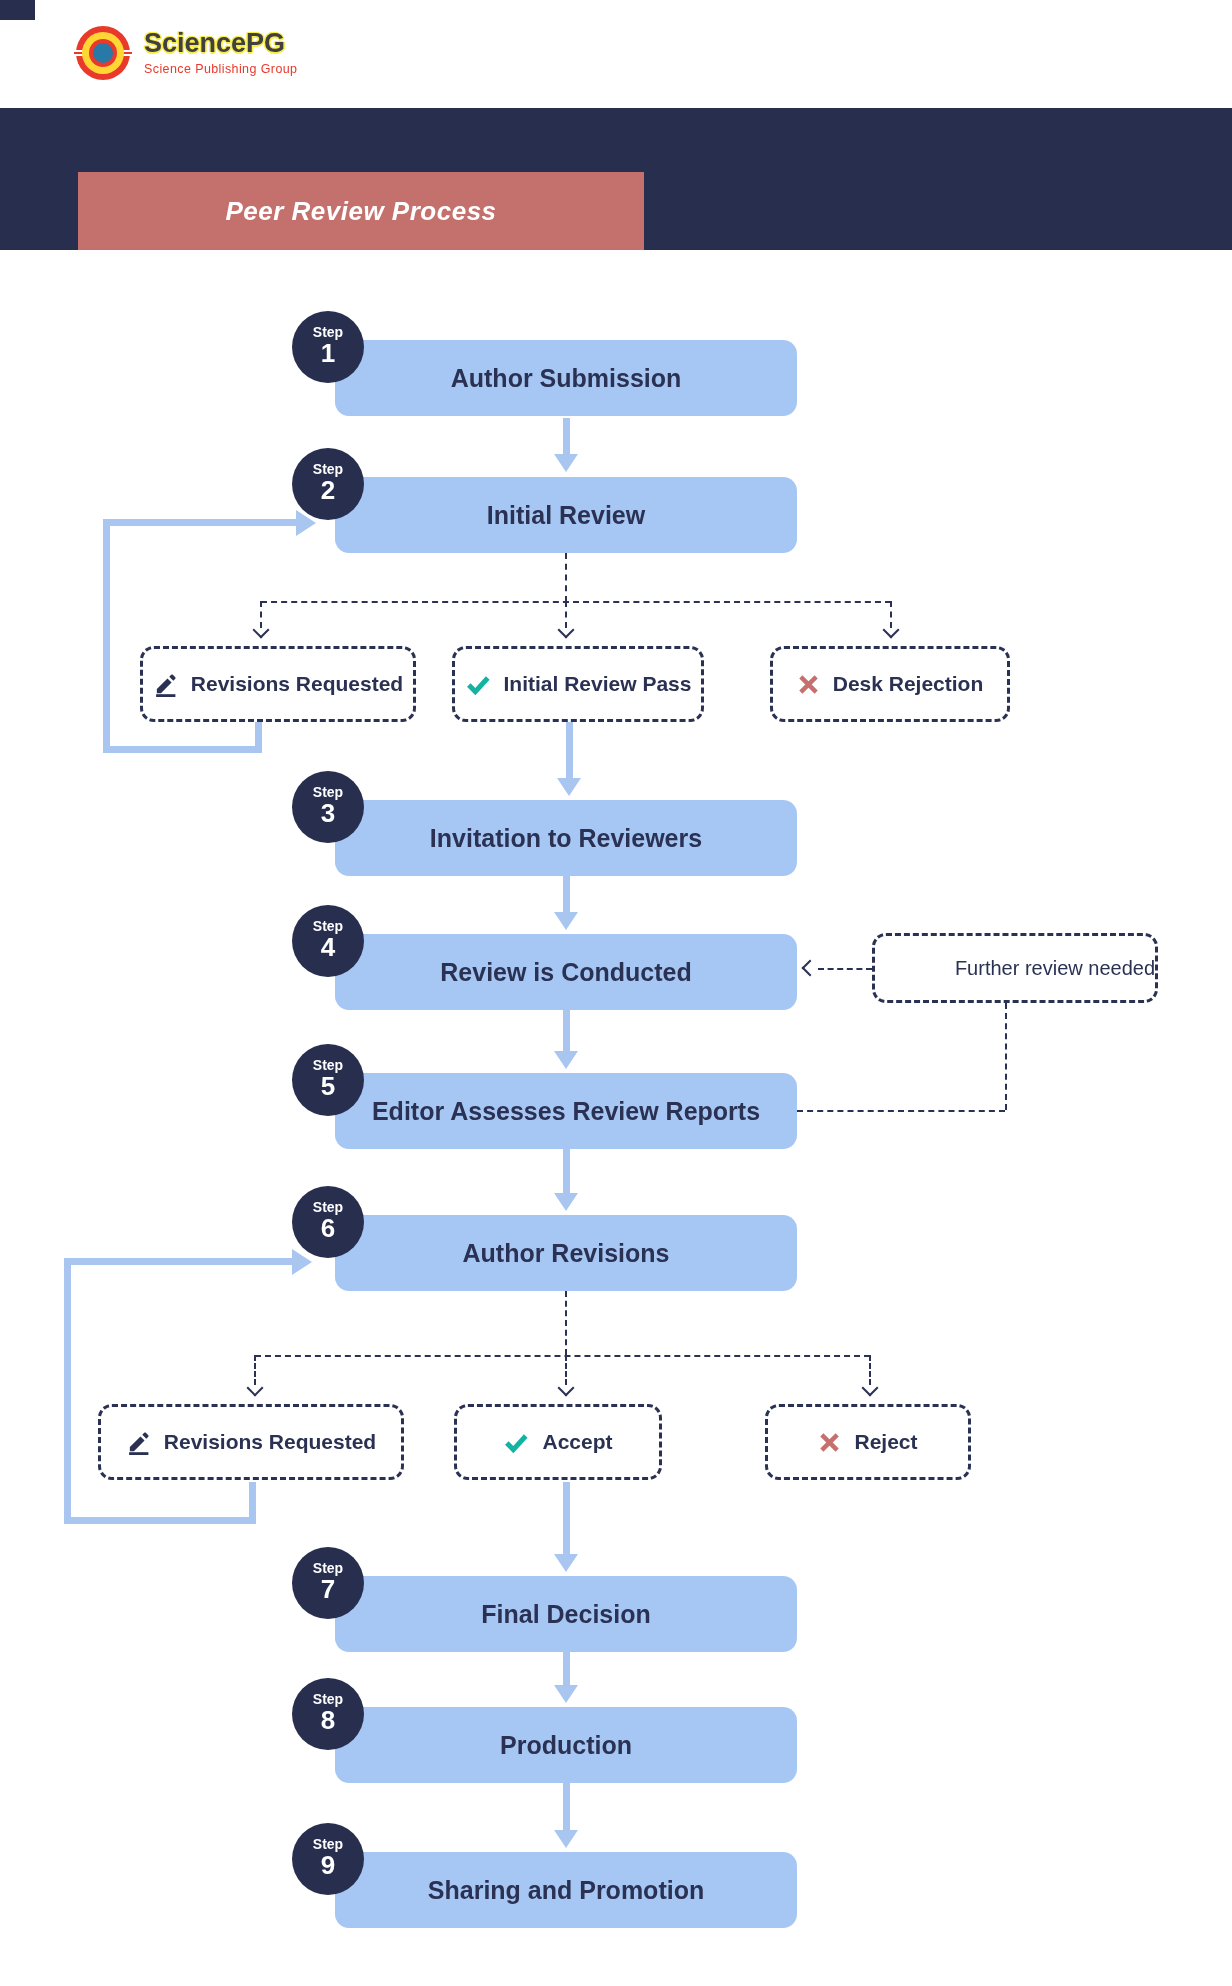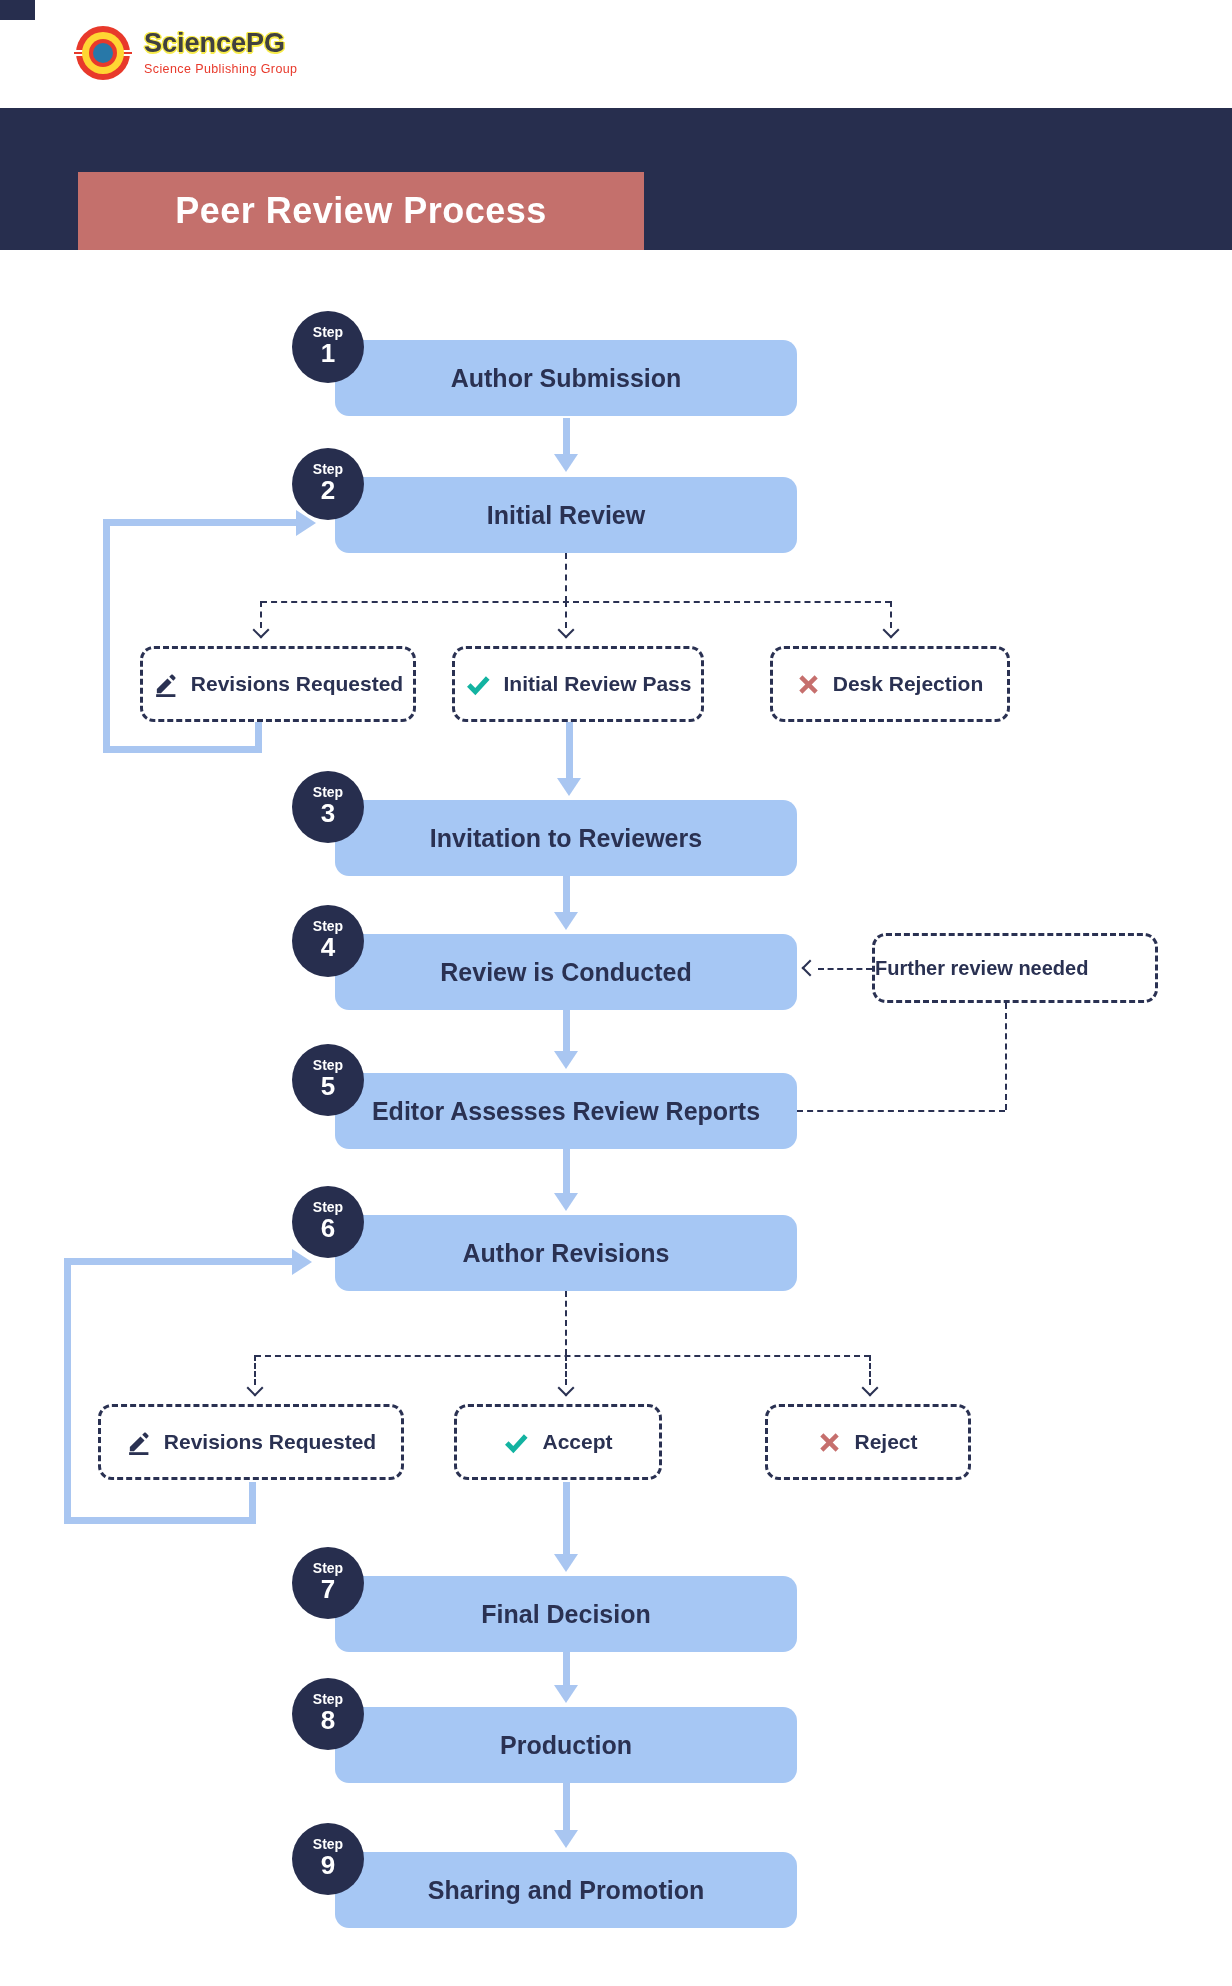--- a/index.html
+++ b/index.html
@@ -19,21 +19,21 @@
   .logo-mark .bar{position:absolute;left:-2px;right:-2px;top:50%;height:6px;transform:translateY(-50%);
     background:#e8392b;border-top:2px solid #fff;border-bottom:2px solid #fff;}
   .logo-mark .core{position:absolute;left:17px;top:17px;width:20px;height:20px;border-radius:50%;background:#2878a8;z-index:2;}
   .brand{font-size:27px;font-weight:bold;color:#404040;line-height:1;
     text-shadow:-1.5px 0 #f8ec4a,1.5px 0 #f8ec4a,0 -1.5px #f8ec4a,0 1.5px #f8ec4a,1px 1px #f8ec4a,-1px -1px #f8ec4a;}
   .tagline{font-size:12.5px;font-weight:normal;color:#e8392b;margin-top:5px;letter-spacing:.4px;}
 
   .band{position:absolute;left:0;top:108px;width:100%;height:142px;background:var(--navy);}
   .title-box{position:absolute;left:78px;top:64px;width:566px;height:78px;background:var(--salmon);
     display:flex;align-items:center;justify-content:center;}
-  .title-box span{color:#fff;font-size:36px;font-weight:bold;letter-spacing:.5px;}
+  .title-box span{color:#fff;font-size:26px;font-weight:bold;letter-spacing:.5px;font-style:italic;}
 
   
   .step-box{position:absolute;left:335px;width:462px;height:76px;background:var(--flow);border-radius:14px;
     display:flex;align-items:center;justify-content:center;color:var(--text);font-size:25px;font-weight:bold;z-index:2;}
   .step-circle{position:absolute;left:292px;width:72px;height:72px;border-radius:50%;background:var(--navy);
     color:#fff;display:flex;flex-direction:column;align-items:center;justify-content:center;z-index:3;}
   .step-circle .w{font-size:14px;font-weight:bold;line-height:1;}
   .step-circle .n{font-size:26px;font-weight:bold;line-height:1.15;}
 
   
@@ -52,21 +52,21 @@
   .dash-h{position:absolute;height:0;border-top:2px dashed var(--text);}
   .chev-down{position:absolute;width:12px;height:12px;border-right:2.5px dashed var(--text);
     border-bottom:2.5px dashed var(--text);transform:rotate(45deg);}
   .chev-left{position:absolute;width:12px;height:12px;border-left:2.5px dashed var(--text);
     border-bottom:2.5px dashed var(--text);transform:rotate(45deg);}
 
   
   .outcome{position:absolute;height:76px;border:3px dashed var(--text);border-radius:14px;background:#fff;
     display:flex;align-items:center;justify-content:center;gap:13px;color:var(--text);font-size:21px;font-weight:bold;z-index:2;}
   .note{position:absolute;border:3px dashed var(--text);border-radius:14px;background:#fff;
-    display:flex;align-items:center;justify-content:flex-start;color:var(--text);font-size:20px;font-weight:bold;z-index:2;}
+    display:flex;align-items:center;justify-content:flex-end;color:var(--text);font-size:20px;font-weight:normal;z-index:2;}
   .icon{display:inline-flex;align-items:center;}
   .icon-pencil{color:var(--text);}
   .icon-check{color:var(--teal);}
   .icon-x{color:var(--rose);}
 </style>
 </head>
 <body>
 
 <div class="canvas">
 

